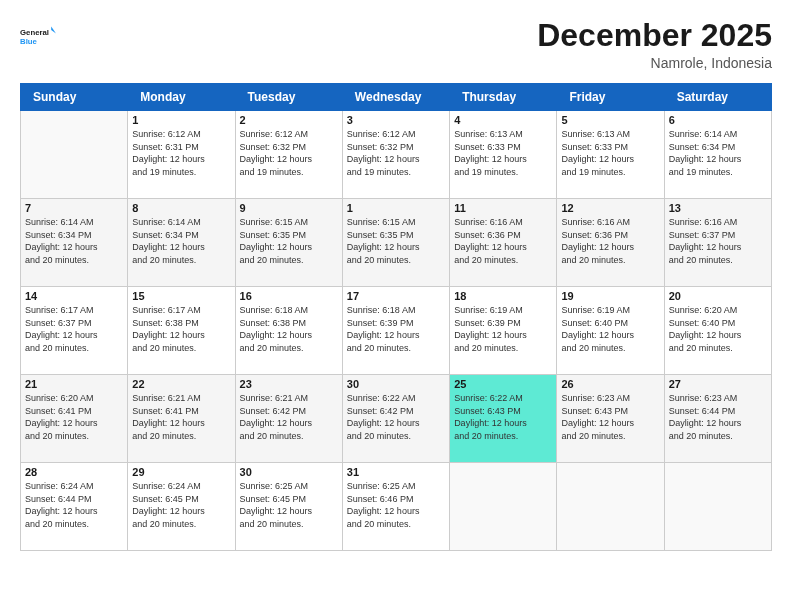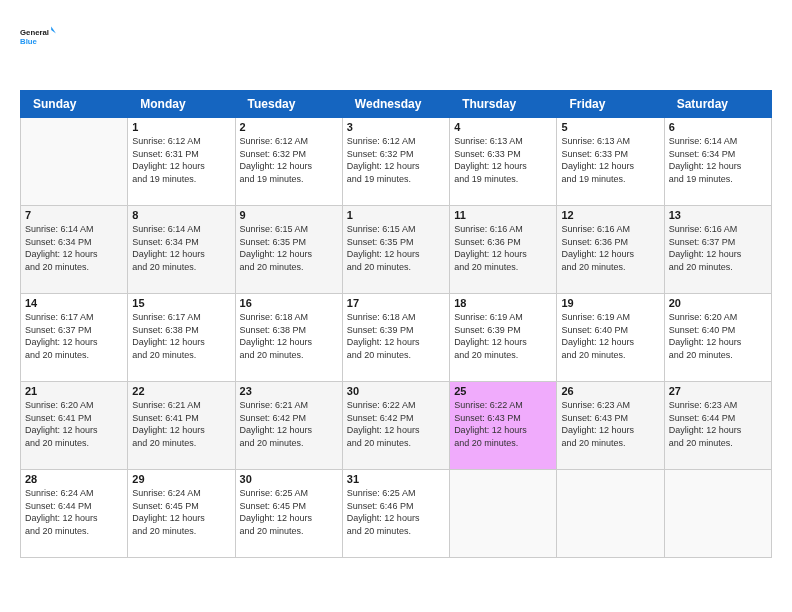--- a/index.html
+++ b/index.html
@@ -9,21 +9,20 @@
       font-family: Arial, sans-serif;
       background: #fff;
       overflow: hidden;
     }
     .page {
       width: 792px;
       height: 515px;
       padding: 18px 20px 10px 20px;
       display: flex;
       flex-direction: column;
-      gap: 24px;
     }
     .header {
       display: flex;
       justify-content: space-between;
       align-items: flex-start;
       margin-bottom: 12px;
     }
     .logo {
       display: flex;
       align-items: center;
@@ -92,20 +91,24 @@
 
 <div class="page">
   <div class="header">
     <div class="logo">
     <svg width="36" height="36" viewBox="0 0 60 36">
       <text x="0" y="16" font-size="13" font-weight="bold" fill="#1a1a1a" font-family="Arial">General</text>
       <text x="0" y="31" font-size="13" font-weight="bold" fill="#2196F3" font-family="Arial">Blue</text>
       <polygon points="52,2 60,14 52,8" fill="#2196F3"></polygon>
     </svg>
   </div>
+    <div class="title-section">
+      <div class="main-title">December 2025</div>
+      <div class="subtitle">Namrole, Indonesia</div>
+    </div>
   </div>
 
   <table class="calendar">
     <thead>
       <tr>
         <th>Sunday</th>
         <th>Monday</th>
         <th>Tuesday</th>
         <th>Wednesday</th>
         <th>Thursday</th>
@@ -211,21 +214,21 @@
             <div class="day-info">Sunrise: 6:21 AM<br>Sunset: 6:41 PM<br>Daylight: 12 hours<br>and 20 minutes.</div>
           </td>
           <td style="background: rgb(245, 245, 245);">
             <span class="day-num">23</span>
             <div class="day-info">Sunrise: 6:21 AM<br>Sunset: 6:42 PM<br>Daylight: 12 hours<br>and 20 minutes.</div>
           </td>
           <td style="background: rgb(245, 245, 245);">
             <span class="day-num">30</span>
             <div class="day-info">Sunrise: 6:22 AM<br>Sunset: 6:42 PM<br>Daylight: 12 hours<br>and 20 minutes.</div>
           </td>
-          <td style="background: #f0abfc;">
+          <td style="background: #5eead4;">
             <span class="day-num">25</span>
             <div class="day-info">Sunrise: 6:22 AM<br>Sunset: 6:43 PM<br>Daylight: 12 hours<br>and 20 minutes.</div>
           </td>
           <td style="background: rgb(245, 245, 245);">
             <span class="day-num">26</span>
             <div class="day-info">Sunrise: 6:23 AM<br>Sunset: 6:43 PM<br>Daylight: 12 hours<br>and 20 minutes.</div>
           </td>
           <td style="background: rgb(245, 245, 245);">
             <span class="day-num">27</span>
             <div class="day-info">Sunrise: 6:23 AM<br>Sunset: 6:44 PM<br>Daylight: 12 hours<br>and 20 minutes.</div>

